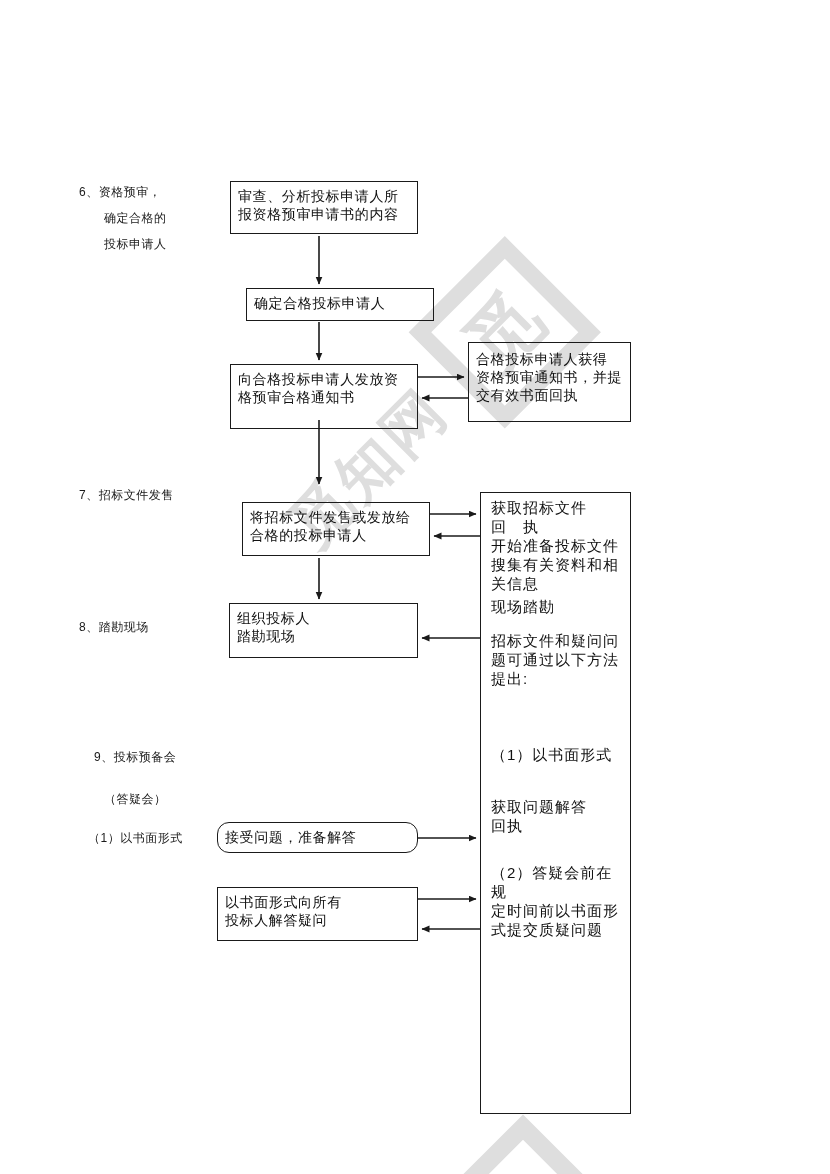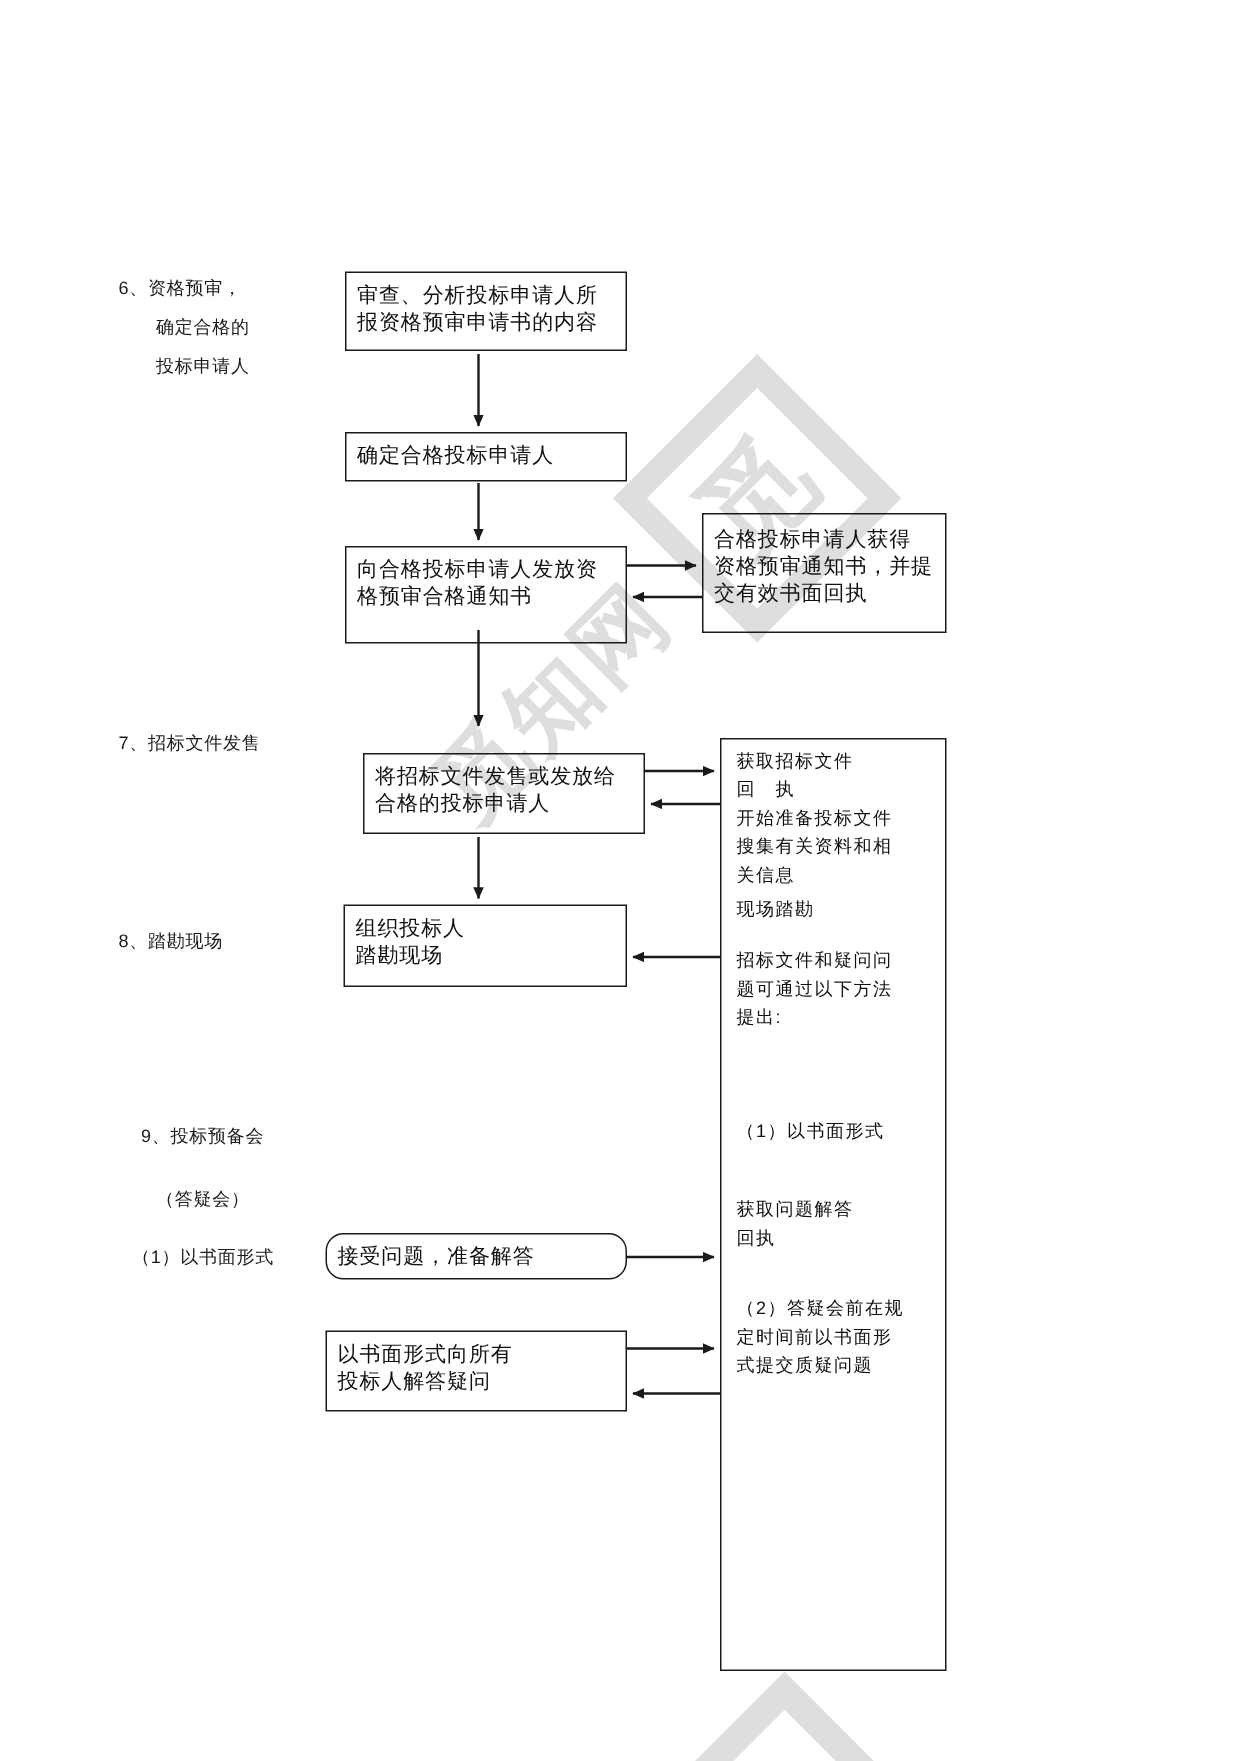--- a/index.html
+++ b/index.html
@@ -30,21 +30,21 @@
   .fbox{
     position:absolute;z-index:2;border:1.6px solid #1a1a1a;background:transparent;
     font-size:14px;line-height:18px;padding:5px 7px;
     white-space:pre-line;letter-spacing:0.6px;box-sizing:border-box;
   }
   
   .slabel{position:absolute;z-index:2;font-size:12px;color:#1a1a1a;white-space:nowrap;letter-spacing:0.5px;}
   
   .tpara{
     position:absolute;left:10px;right:4px;
-    font-size:12px;line-height:19px;letter-spacing:1px;
+    font-size:15px;line-height:19px;letter-spacing:1px;
     white-space:pre-line;
   }
   
   #arrows{position:absolute;left:0;top:0;z-index:3;pointer-events:none;}
   #arrows line{stroke:#1a1a1a;stroke-width:1.6;}
 </style>
 </head>
 <body>
 
 <div id="page">
@@ -62,21 +62,21 @@
   <div class="slabel" style="left:104px;top:236px;">投标申请人</div>
   <div class="slabel" style="left:79px;top:487px;">7、招标文件发售</div>
   <div class="slabel" style="left:79px;top:619px;">8、踏勘现场</div>
   <div class="slabel" style="left:94px;top:749px;">9、投标预备会</div>
   <div class="slabel" style="left:104px;top:791px;">（答疑会）</div>
   <div class="slabel" style="left:88px;top:830px;">（1）以书面形式</div>
 
   <div class="fbox" style="left:230px;top:181px;width:188px;height:53px;">审查、分析投标申请人所
 报资格预审申请书的内容</div>
 
-  <div class="fbox" style="left:230px;top:288px;width:188px;height:33px;">确定合格投标申请人</div>
+  <div class="fbox" style="left:246px;top:288px;width:188px;height:33px;">确定合格投标申请人</div>
 
   <div class="fbox" style="left:230px;top:364px;width:188px;height:65px;">向合格投标申请人发放资
 格预审合格通知书</div>
 
   <div class="fbox" style="left:468px;top:342px;width:163px;height:80px;padding-top:7px;">合格投标申请人获得
 资格预审通知书，并提
 交有效书面回执</div>
 
   <div class="fbox" style="left:242px;top:502px;width:188px;height:54px;">将招标文件发售或发放给
 合格的投标申请人</div>

